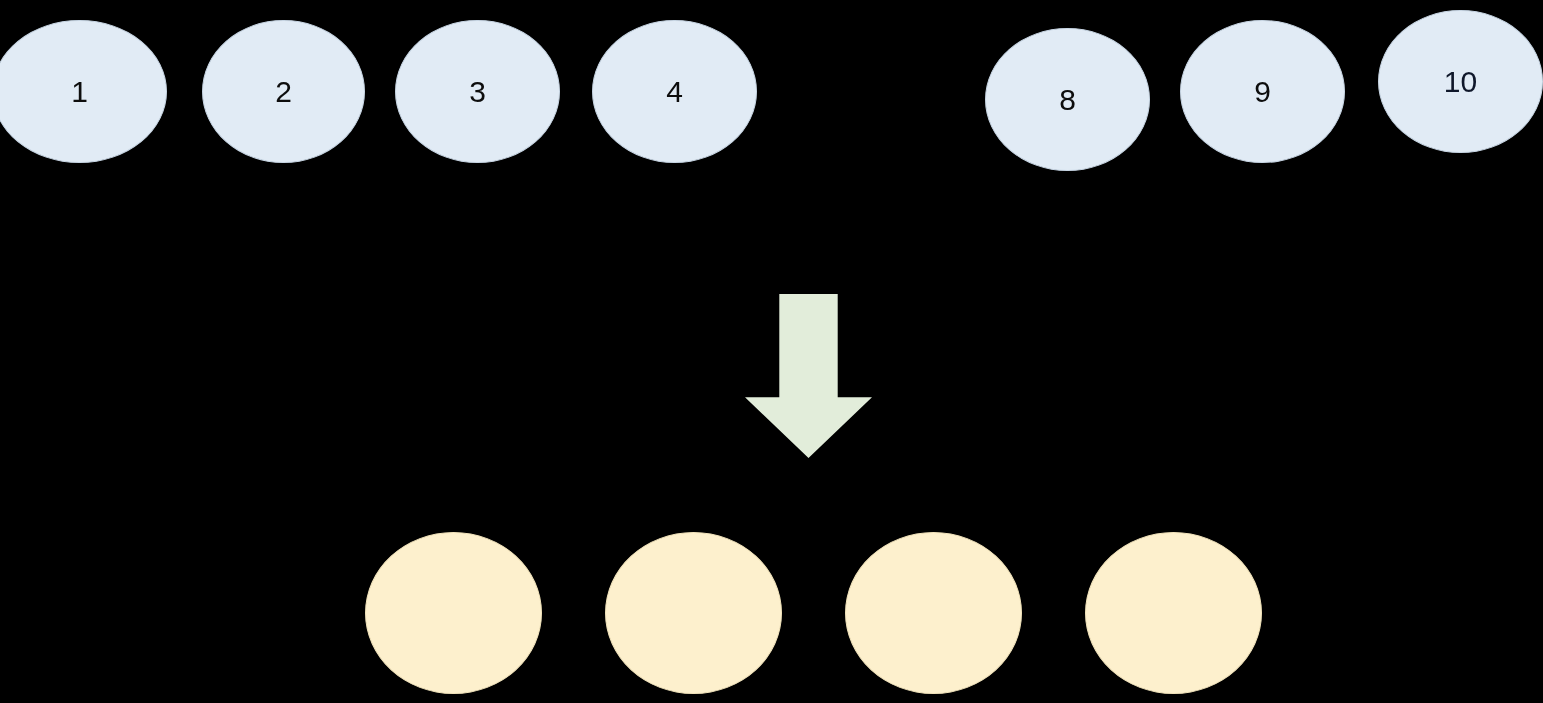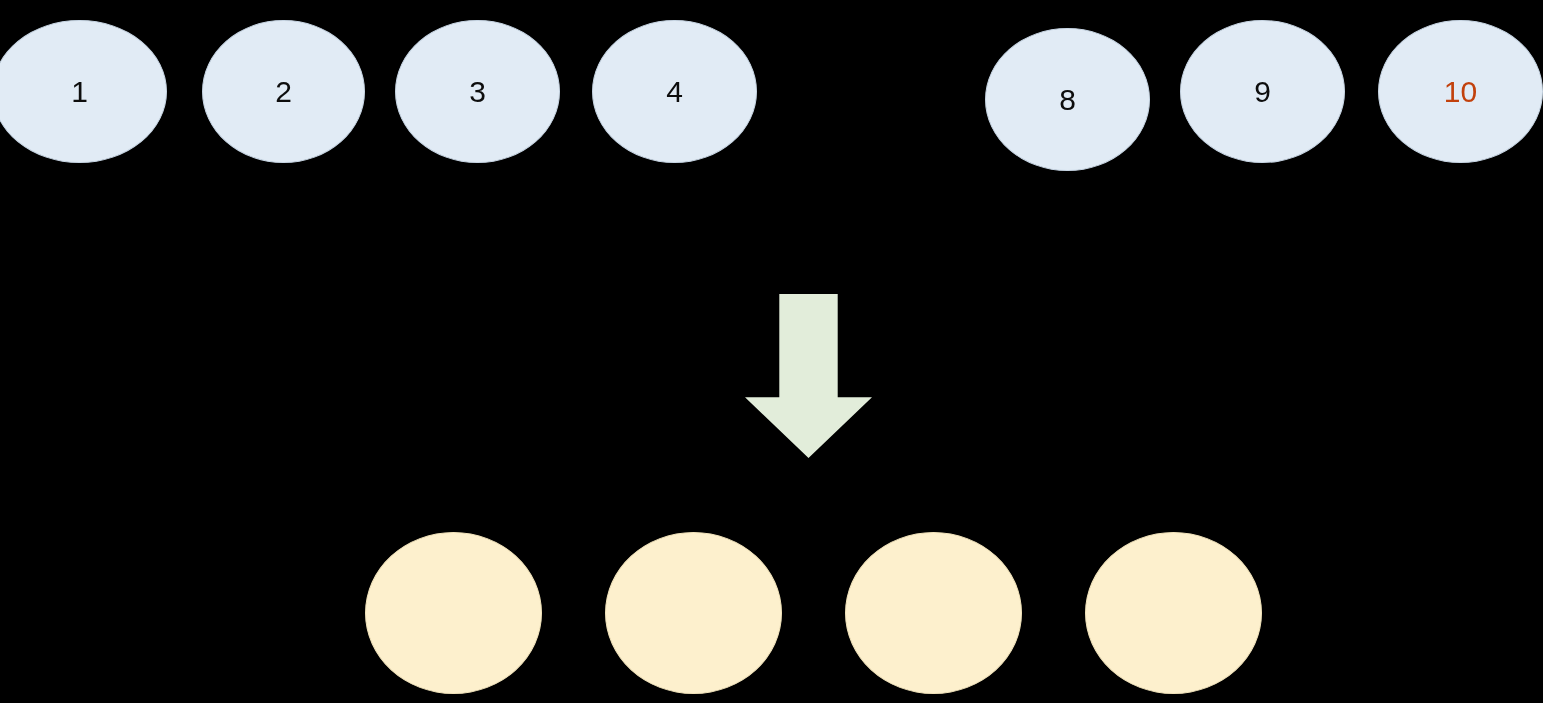--- a/index.html
+++ b/index.html
@@ -67,21 +67,21 @@
       </div>
       <div class="node source" style="left: 592px; top: 20px; width: 165px; height: 143px; background: rgb(225, 235, 245); border-color: rgb(198, 212, 226); color: rgb(13, 13, 13);">
         <span class="node-label">4</span>
       </div>
       <div class="node source" style="left: 985px; top: 28px; width: 165px; height: 143px; background: rgb(225, 235, 245); border-color: rgb(198, 212, 226); color: rgb(13, 13, 13);">
         <span class="node-label">8</span>
       </div>
       <div class="node source" style="left: 1180px; top: 20px; width: 165px; height: 143px; background: rgb(225, 235, 245); border-color: rgb(198, 212, 226); color: rgb(13, 13, 13);">
         <span class="node-label">9</span>
       </div>
-      <div class="node source" style="left: 1378px; top: 20px; width: 165px; height: 143px; background: rgb(225, 235, 245); border-color: rgb(198, 212, 226); color: #c2410c;">
+      <div class="node source" style="left: 1378px; top: 10px; width: 165px; height: 143px; background: rgb(225, 235, 245); border-color: rgb(198, 212, 226); color: #0f172a;">
         <span class="node-label">10</span>
       </div>
     </div>
 
   <div class="flow-arrow" id="flow-arrow" style="left: 745px; top: 294px; width: 127px; height: 164px;">
       <svg width="127" height="164" viewBox="0 0 127 164">
         <polygon points="34.3,0.0 92.7,0.0 92.7,103.3 127.0,103.3 63.5,164.0 0.0,103.3 34.3,103.3" fill="#e2edda"></polygon>
       </svg>
     </div>
 

